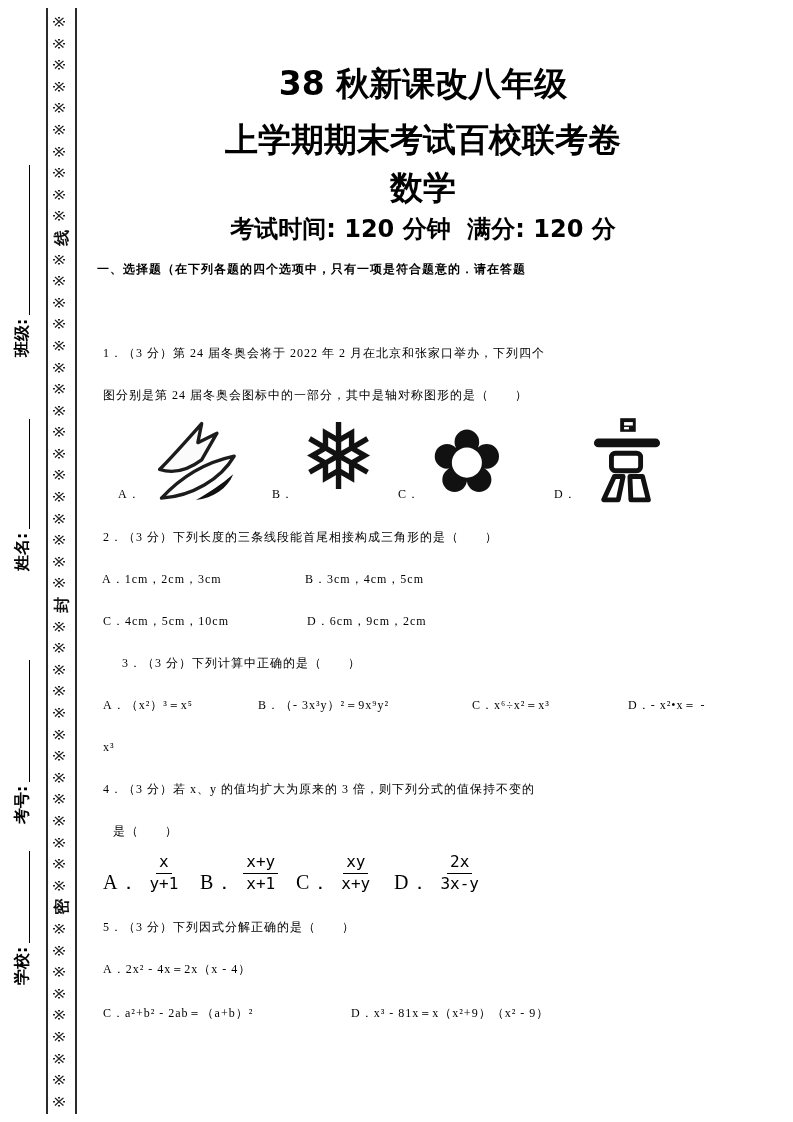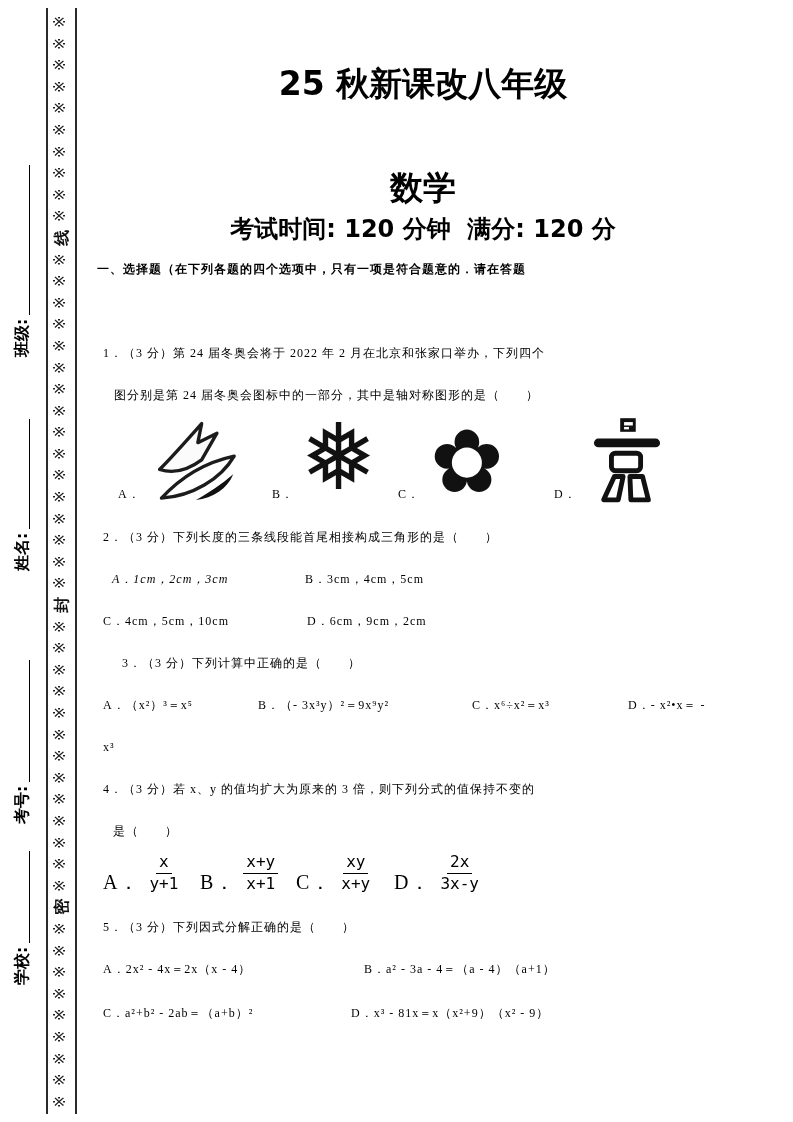--- a/index.html
+++ b/index.html
@@ -127,28 +127,29 @@
   </div>
   <div class="side-field sf3">
     <span>考号:</span>
     <span class="blank"></span>
   </div>
   <div class="side-field sf4">
     <span>学校:</span>
     <span class="blank"></span>
   </div>
 
-  <div class="ctr title1">25 秋新课改八年级</div>
+  <div class="ctr title1">38 秋新课改八年级</div>
+  <div class="ctr title2">上学期期末考试百校联考卷</div>
   <div class="ctr subject">数学</div>
   <div class="ctr meta">考试时间: 120 分钟  满分: 120 分</div>
 
   <div class="tline bold" style="left:97px;top:256px;">一、选择题（在下列各题的四个选项中，只有一项是符合题意的．请在答题</div>
 
   <div class="tline" style="left:103px;top:340px;">1．（3 分）第 24 届冬奥会将于 2022 年 2 月在北京和张家口举办，下列四个</div>
-  <div class="tline" style="left:103px;top:382px;margin-left:11px;">图分别是第 24 届冬奥会图标中的一部分，其中是轴对称图形的是（　　）</div>
+  <div class="tline" style="left:103px;top:382px;">图分别是第 24 届冬奥会图标中的一部分，其中是轴对称图形的是（　　）</div>
 
   <div class="tline" style="left:118px;top:481px;">A．</div>
   <svg class="svg-icon icon-a" width="96" height="88" viewBox="0 0 100 92">
     <path d="M14 58 C28 44 42 28 58 10 L54 30 L74 20 L58 48 C46 57 30 63 14 58 Z" fill="#fbfbfb" stroke="#1c1c1c" stroke-width="3.5" stroke-linejoin="round"></path>
     <path d="M16 88 C38 64 64 50 92 44 C78 68 48 86 16 88 Z" fill="#ffffff" stroke="#1c1c1c" stroke-width="3.5" stroke-linejoin="round"></path>
     <path d="M52 90 C66 82 78 74 91 63 C85 78 70 88 52 90 Z" fill="#111111"></path>
   </svg>
 
   <div class="tline" style="left:272px;top:481px;">B．</div>
   <div class="glyph-icon icon-b">❅</div>
@@ -161,21 +162,21 @@
     <rect x="29" y="2" width="16" height="14" fill="#111"></rect>
     <rect x="33" y="6" width="9" height="3.5" fill="#fff"></rect>
     <rect x="33" y="11" width="5" height="2.5" fill="#fff"></rect>
     <rect x="2" y="23" width="68" height="9" rx="4.5" fill="#111"></rect>
     <rect x="20" y="38" width="30" height="18" rx="4" fill="none" stroke="#111" stroke-width="5"></rect>
     <path d="M23 62 L32 62 L27 86 L12 86 Z" fill="none" stroke="#111" stroke-width="5" stroke-linejoin="round"></path>
     <path d="M39 62 L52 62 L58 86 L40 86 Z" fill="none" stroke="#111" stroke-width="5" stroke-linejoin="round"></path>
   </svg>
 
   <div class="tline" style="left:103px;top:524px;">2．（3 分）下列长度的三条线段能首尾相接构成三角形的是（　　）</div>
-  <div class="tline" style="left:112px;top:566px;font-style:italic;">A．1cm，2cm，3cm</div>
+  <div class="tline" style="left:102px;top:566px;">A．1cm，2cm，3cm</div>
   <div class="tline" style="left:305px;top:566px;">B．3cm，4cm，5cm</div>
   <div class="tline" style="left:103px;top:608px;">C．4cm，5cm，10cm</div>
   <div class="tline" style="left:307px;top:608px;">D．6cm，9cm，2cm</div>
 
   <div class="tline" style="left:103px;top:650px;margin-left:19px;">3．（3 分）下列计算中正确的是（　　）</div>
   <div class="tline" style="left:103px;top:692px;">A．（x²）³＝x⁵</div>
   <div class="tline" style="left:258px;top:692px;">B．（- 3x³y）²＝9x⁹y²</div>
   <div class="tline" style="left:472px;top:692px;">C．x⁶÷x²＝x³</div>
   <div class="tline" style="left:628px;top:692px;">D．- x²•x＝ - </div>
   <div class="tline" style="left:103px;top:734px;">x³</div>
@@ -207,17 +208,16 @@
   <div class="frac-opt" style="left:394px;">
     <span class="olabel">D．</span>
     <span class="frac">
       <span class="num">2x</span>
       <span class="den">3x-y</span>
     </span>
   </div>
 
   <div class="tline" style="left:103px;top:914px;">5．（3 分）下列因式分解正确的是（　　）</div>
   <div class="tline" style="left:103px;top:956px;">A．2x² - 4x＝2x（x - 4）</div>
-  <div class="tline" style="left:364px;top:956px;">B．a² - 3a - 4＝（a - 4）（a+1）</div>
   <div class="tline" style="left:103px;top:1000px;">C．a²+b² - 2ab＝（a+b）²</div>
   <div class="tline" style="left:351px;top:1000px;">D．x³ - 81x＝x（x²+9）（x² - 9）</div>
 
 </div>
 
 </body></html>

